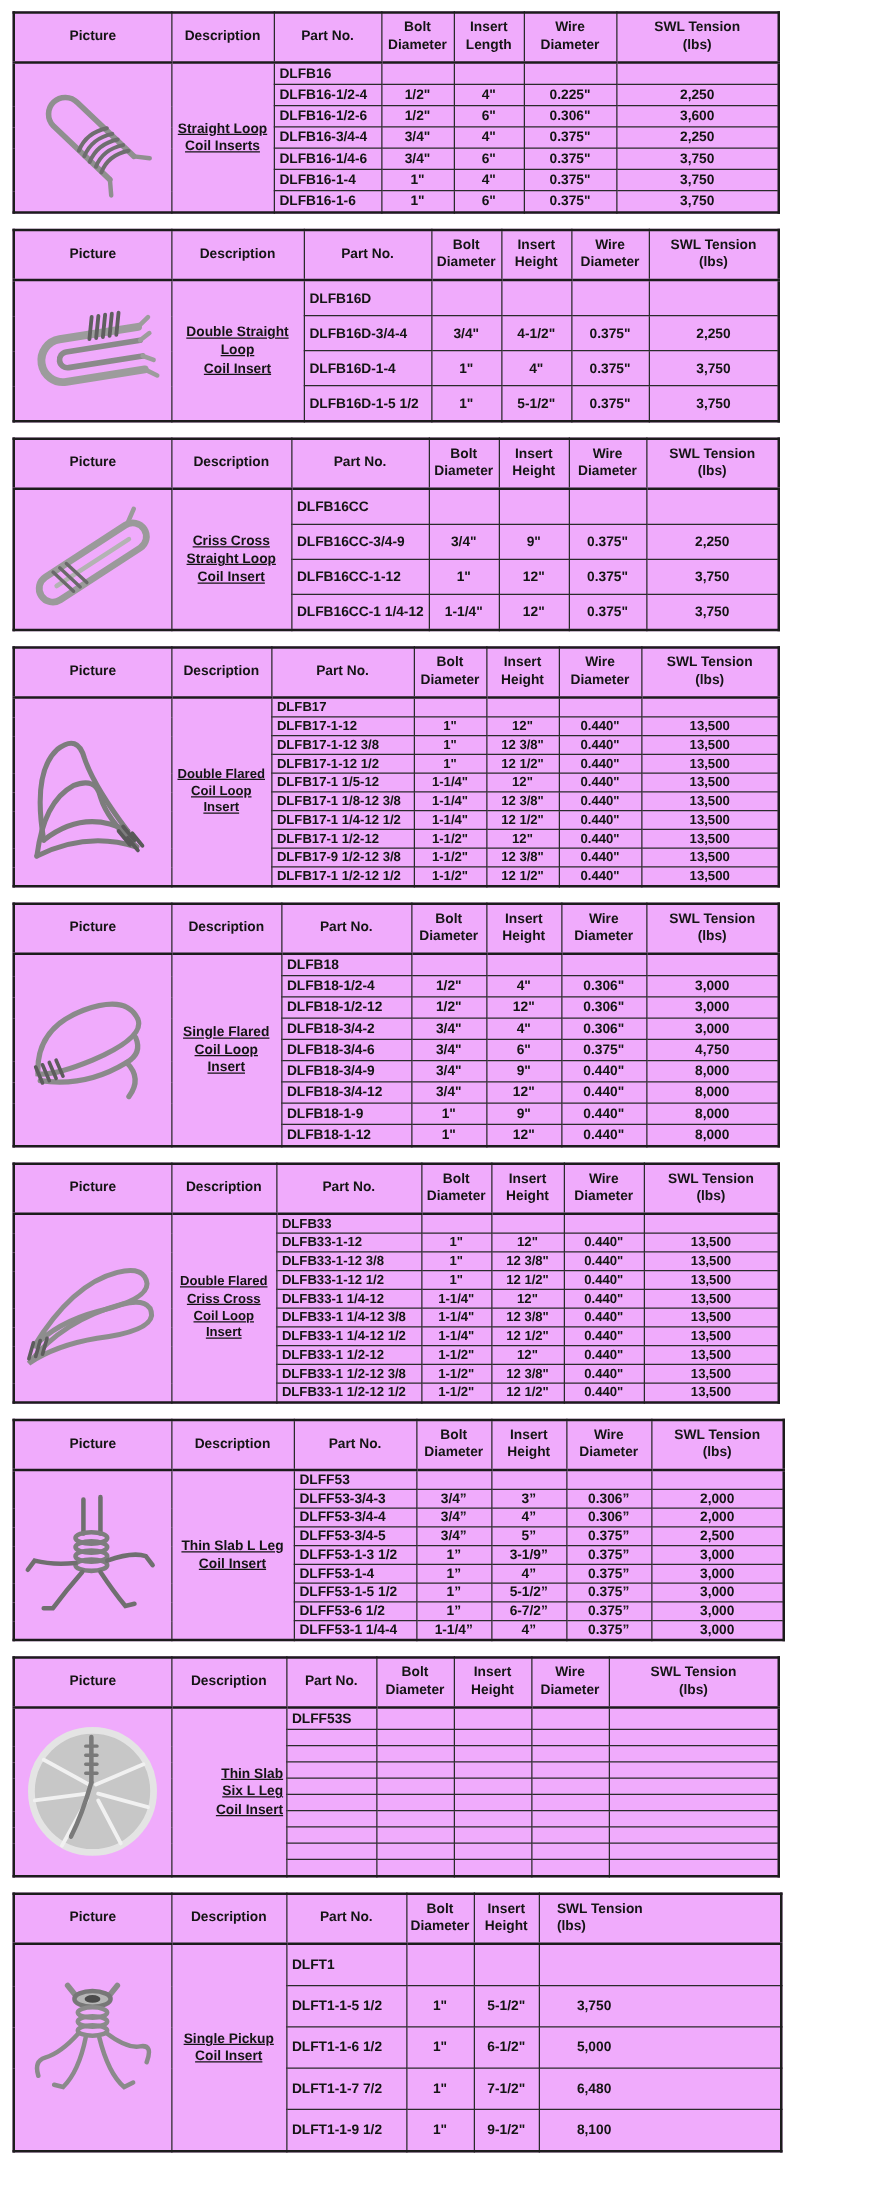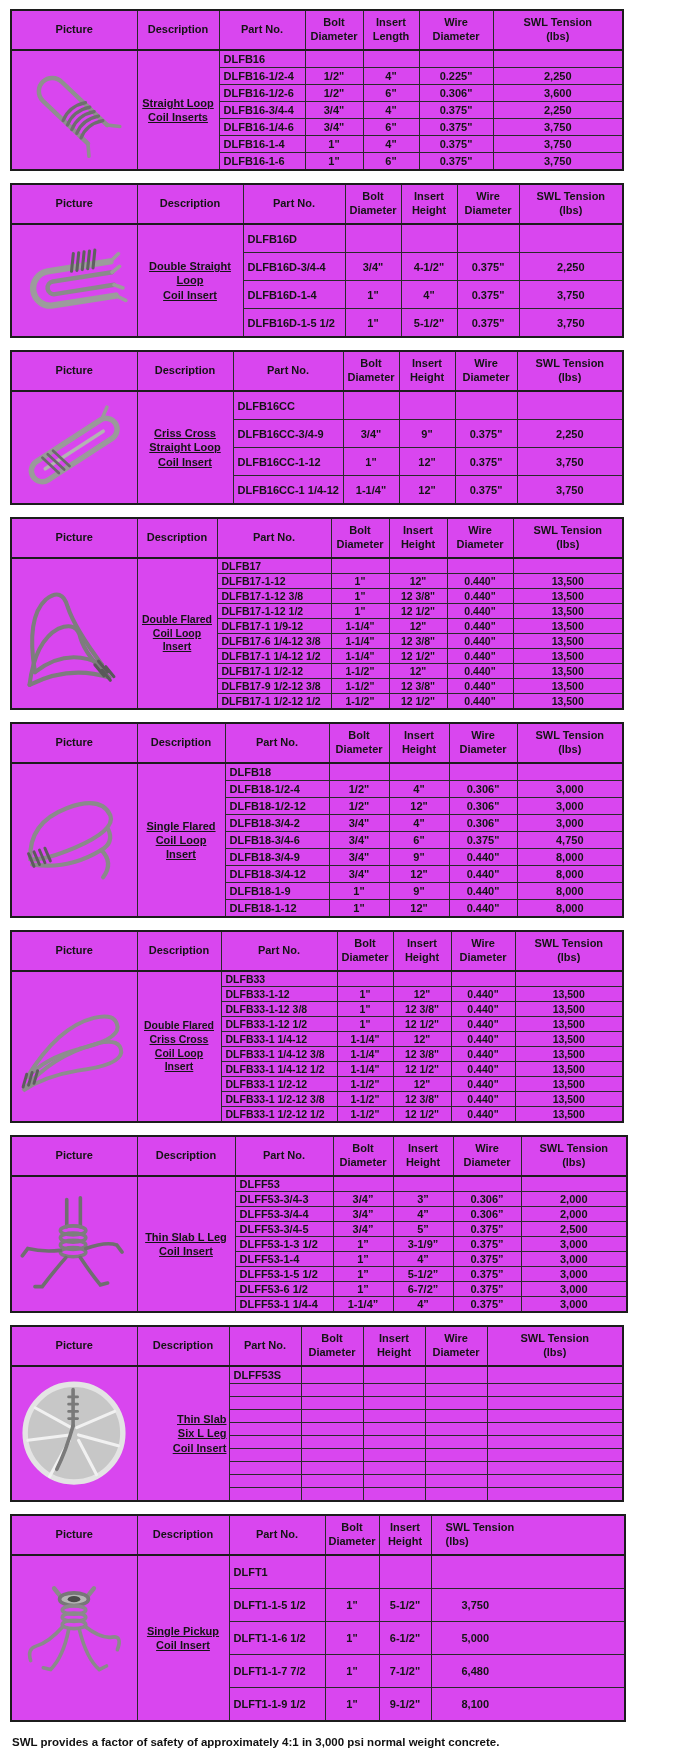--- a/index.html
+++ b/index.html
@@ -1,19 +1,19 @@
 <!DOCTYPE html>
 <html><head>
 <meta charset="utf-8">
 <style>
   html,body{margin:0;padding:0;background:#fff;}
   body{width:700px;font-family:"Liberation Sans",sans-serif;color:#111;}
   #page{padding:9px 0 14px 10px;}
   table.spec-table{border-collapse:collapse;table-layout:fixed;width:612px;margin:0 0 12px 0;
-    border:2px solid #1c1c1c;background:#d946ef;}
+    border:2px solid #1c1c1c;background:#f0abfc;}
   .spec-table th,.spec-table td{border:1px solid #2a2a2a;font-weight:700;color:#141414;
     overflow:hidden;}
   .spec-table th{font-size:11px;line-height:1.25;text-align:center;vertical-align:middle;
     white-space:pre-line;height:34px;border-bottom:2px solid #1c1c1c;padding:2px;}
   .spec-table td{font-size:11px;text-align:center;vertical-align:middle;padding:0 2px;}
   .spec-table td.part{text-align:left;padding-left:4px;white-space:nowrap;}
   .spec-table td.pic{vertical-align:middle;text-align:center;}
   .spec-table td.desc{white-space:pre-line;line-height:1.3;text-decoration:underline;}
   
   col.c-pic{width:126px}col.c-desc{width:88px}col.c-part{width:104px}
@@ -353,28 +353,28 @@
             <td class="swl">13,500</td>
           </tr>
           <tr>
             <td class="part">DLFB17-1-12 1/2</td>
             <td class="bolt">1"</td>
             <td class="ins">12 1/2"</td>
             <td class="wire">0.440"</td>
             <td class="swl">13,500</td>
           </tr>
           <tr>
-            <td class="part">DLFB17-1 1/9-12</td>
+            <td class="part">DLFB17-1 1/5-12</td>
             <td class="bolt">1-1/4"</td>
             <td class="ins">12"</td>
             <td class="wire">0.440"</td>
             <td class="swl">13,500</td>
           </tr>
           <tr>
-            <td class="part">DLFB17-6 1/4-12 3/8</td>
+            <td class="part">DLFB17-1 1/8-12 3/8</td>
             <td class="bolt">1-1/4"</td>
             <td class="ins">12 3/8"</td>
             <td class="wire">0.440"</td>
             <td class="swl">13,500</td>
           </tr>
           <tr>
             <td class="part">DLFB17-1 1/4-12 1/2</td>
             <td class="bolt">1-1/4"</td>
             <td class="ins">12 1/2"</td>
             <td class="wire">0.440"</td>
@@ -922,14 +922,13 @@
           </tr>
           <tr>
             <td class="part">DLFT1-1-9 1/2</td>
             <td class="bolt">1"</td>
             <td class="ins">9-1/2"</td>
             <td class="swl">8,100</td>
           </tr>
         </tbody>
       </table>
     </div>
-  <div id="footer-note">SWL provides a factor of safety of approximately 4:1 in 3,000 psi normal weight concrete.</div>
 </div>
 
 </body></html>

